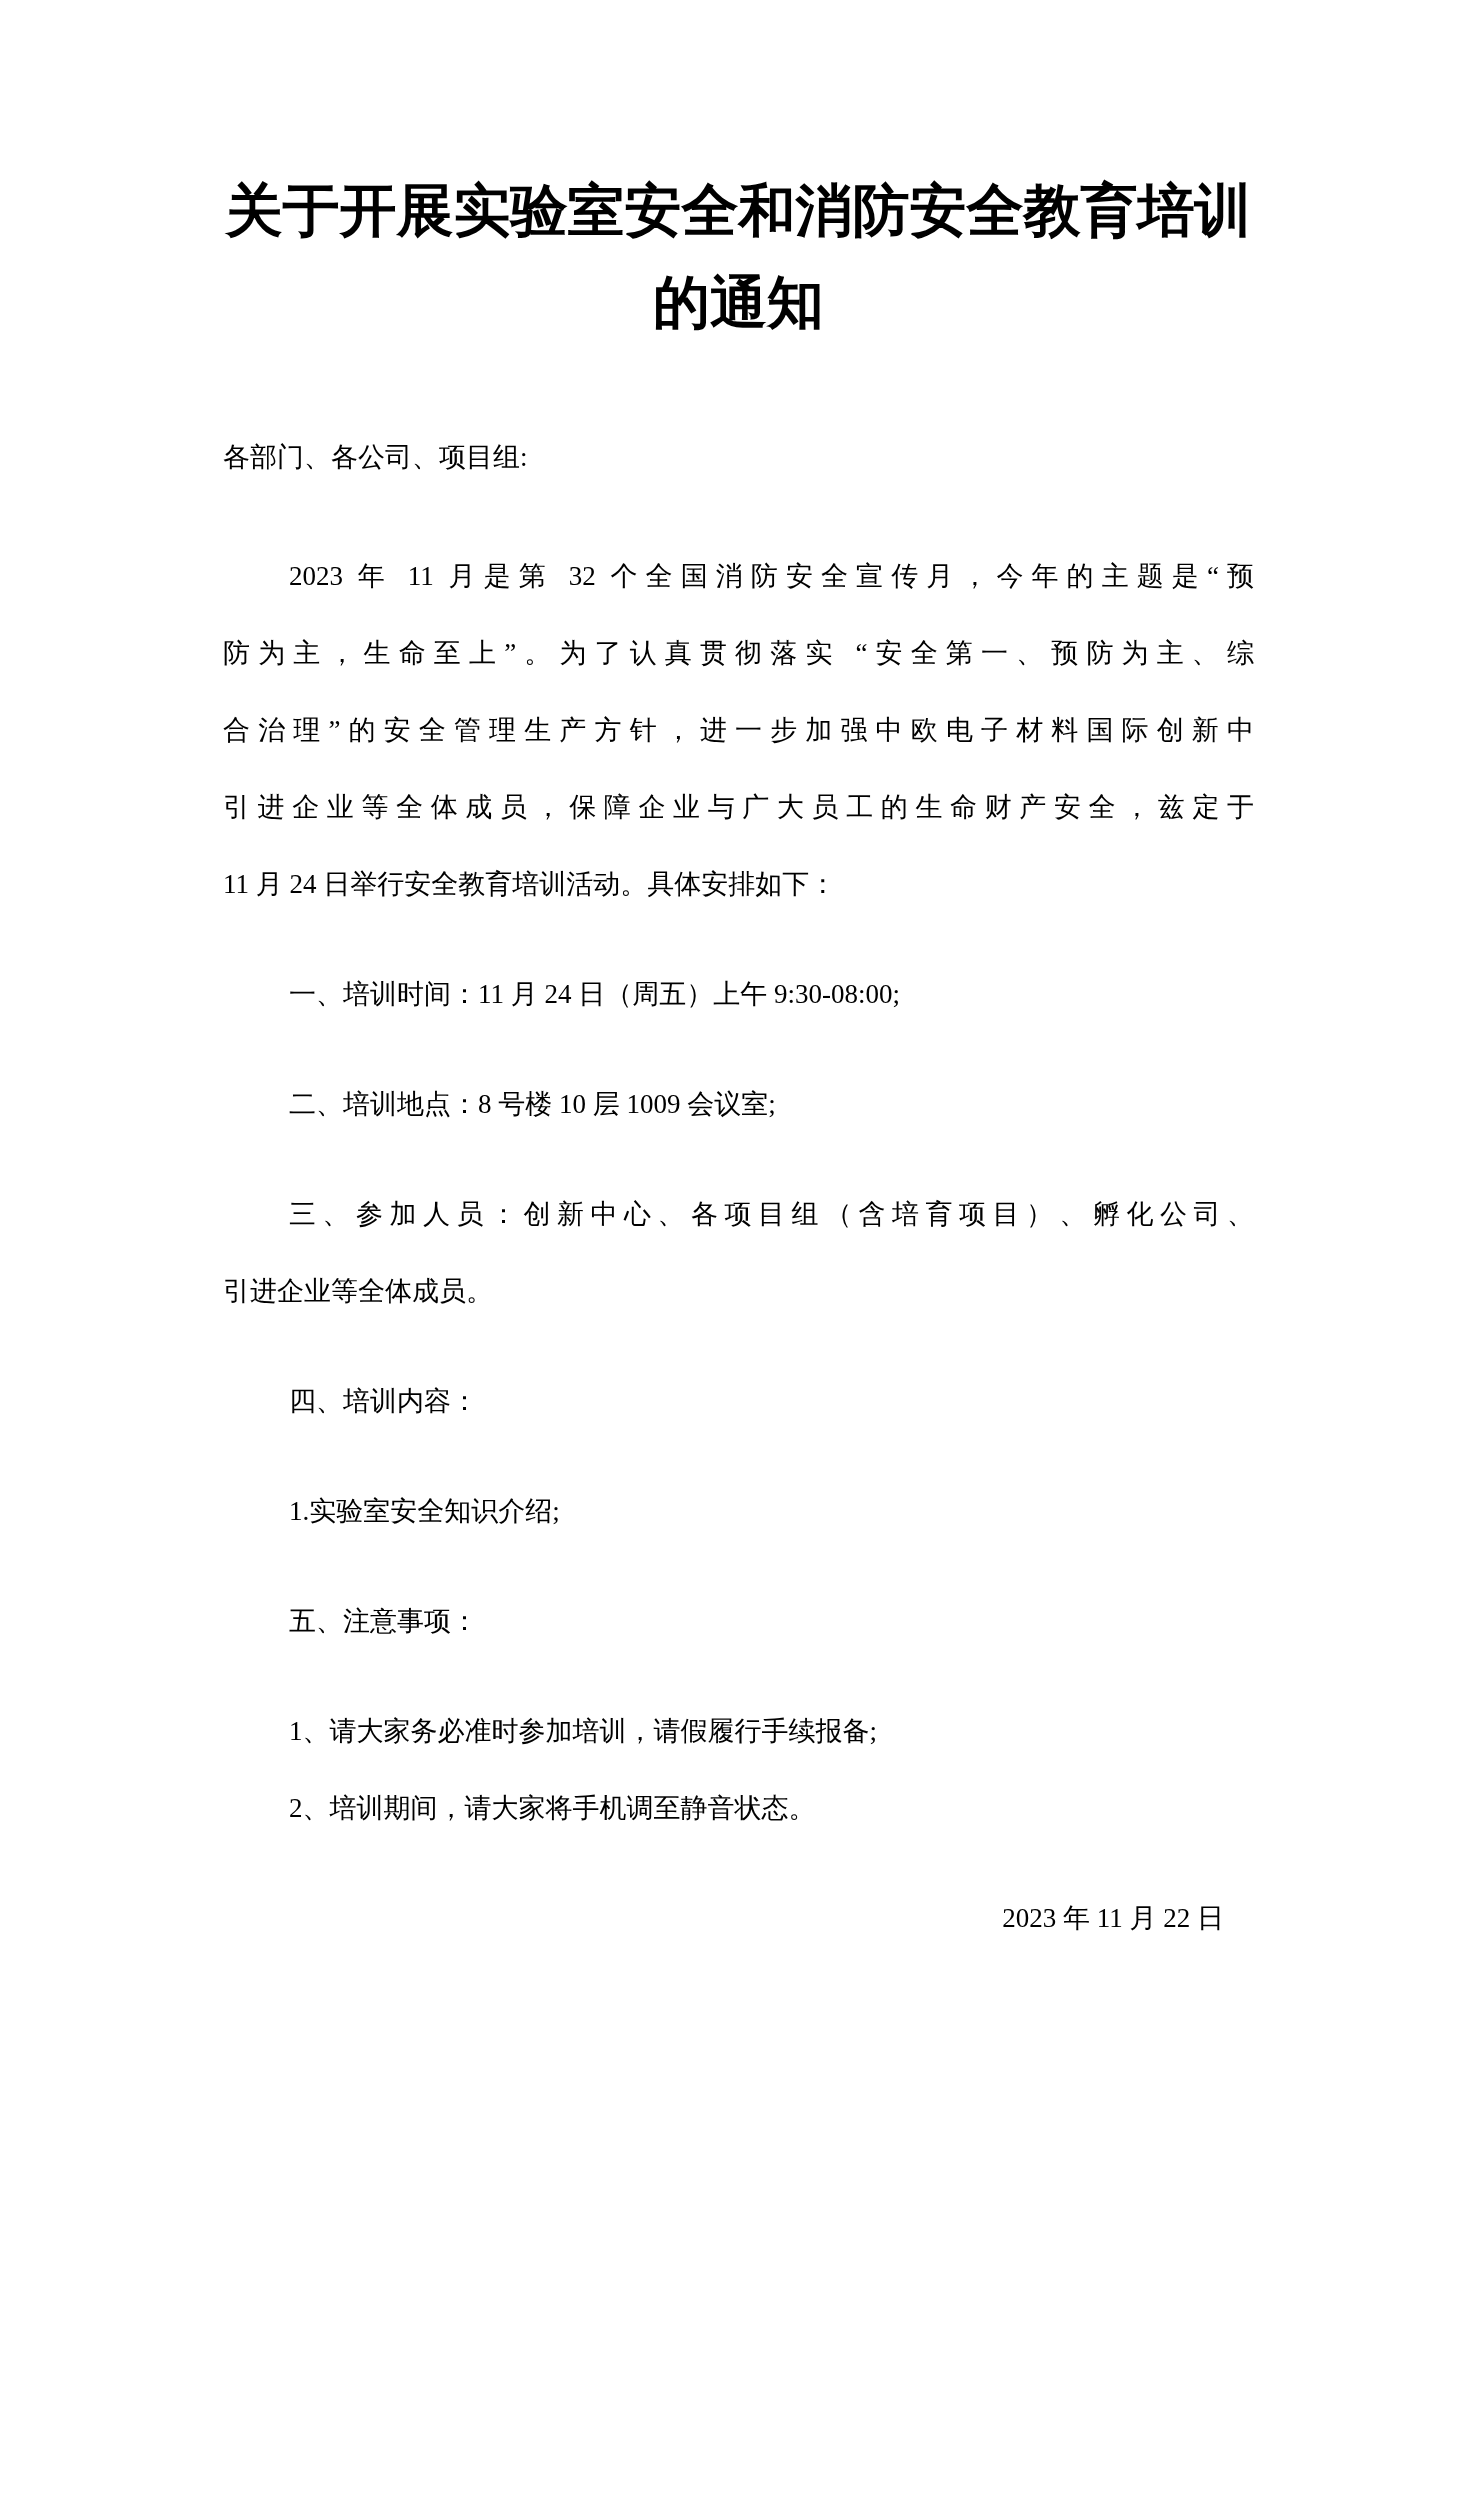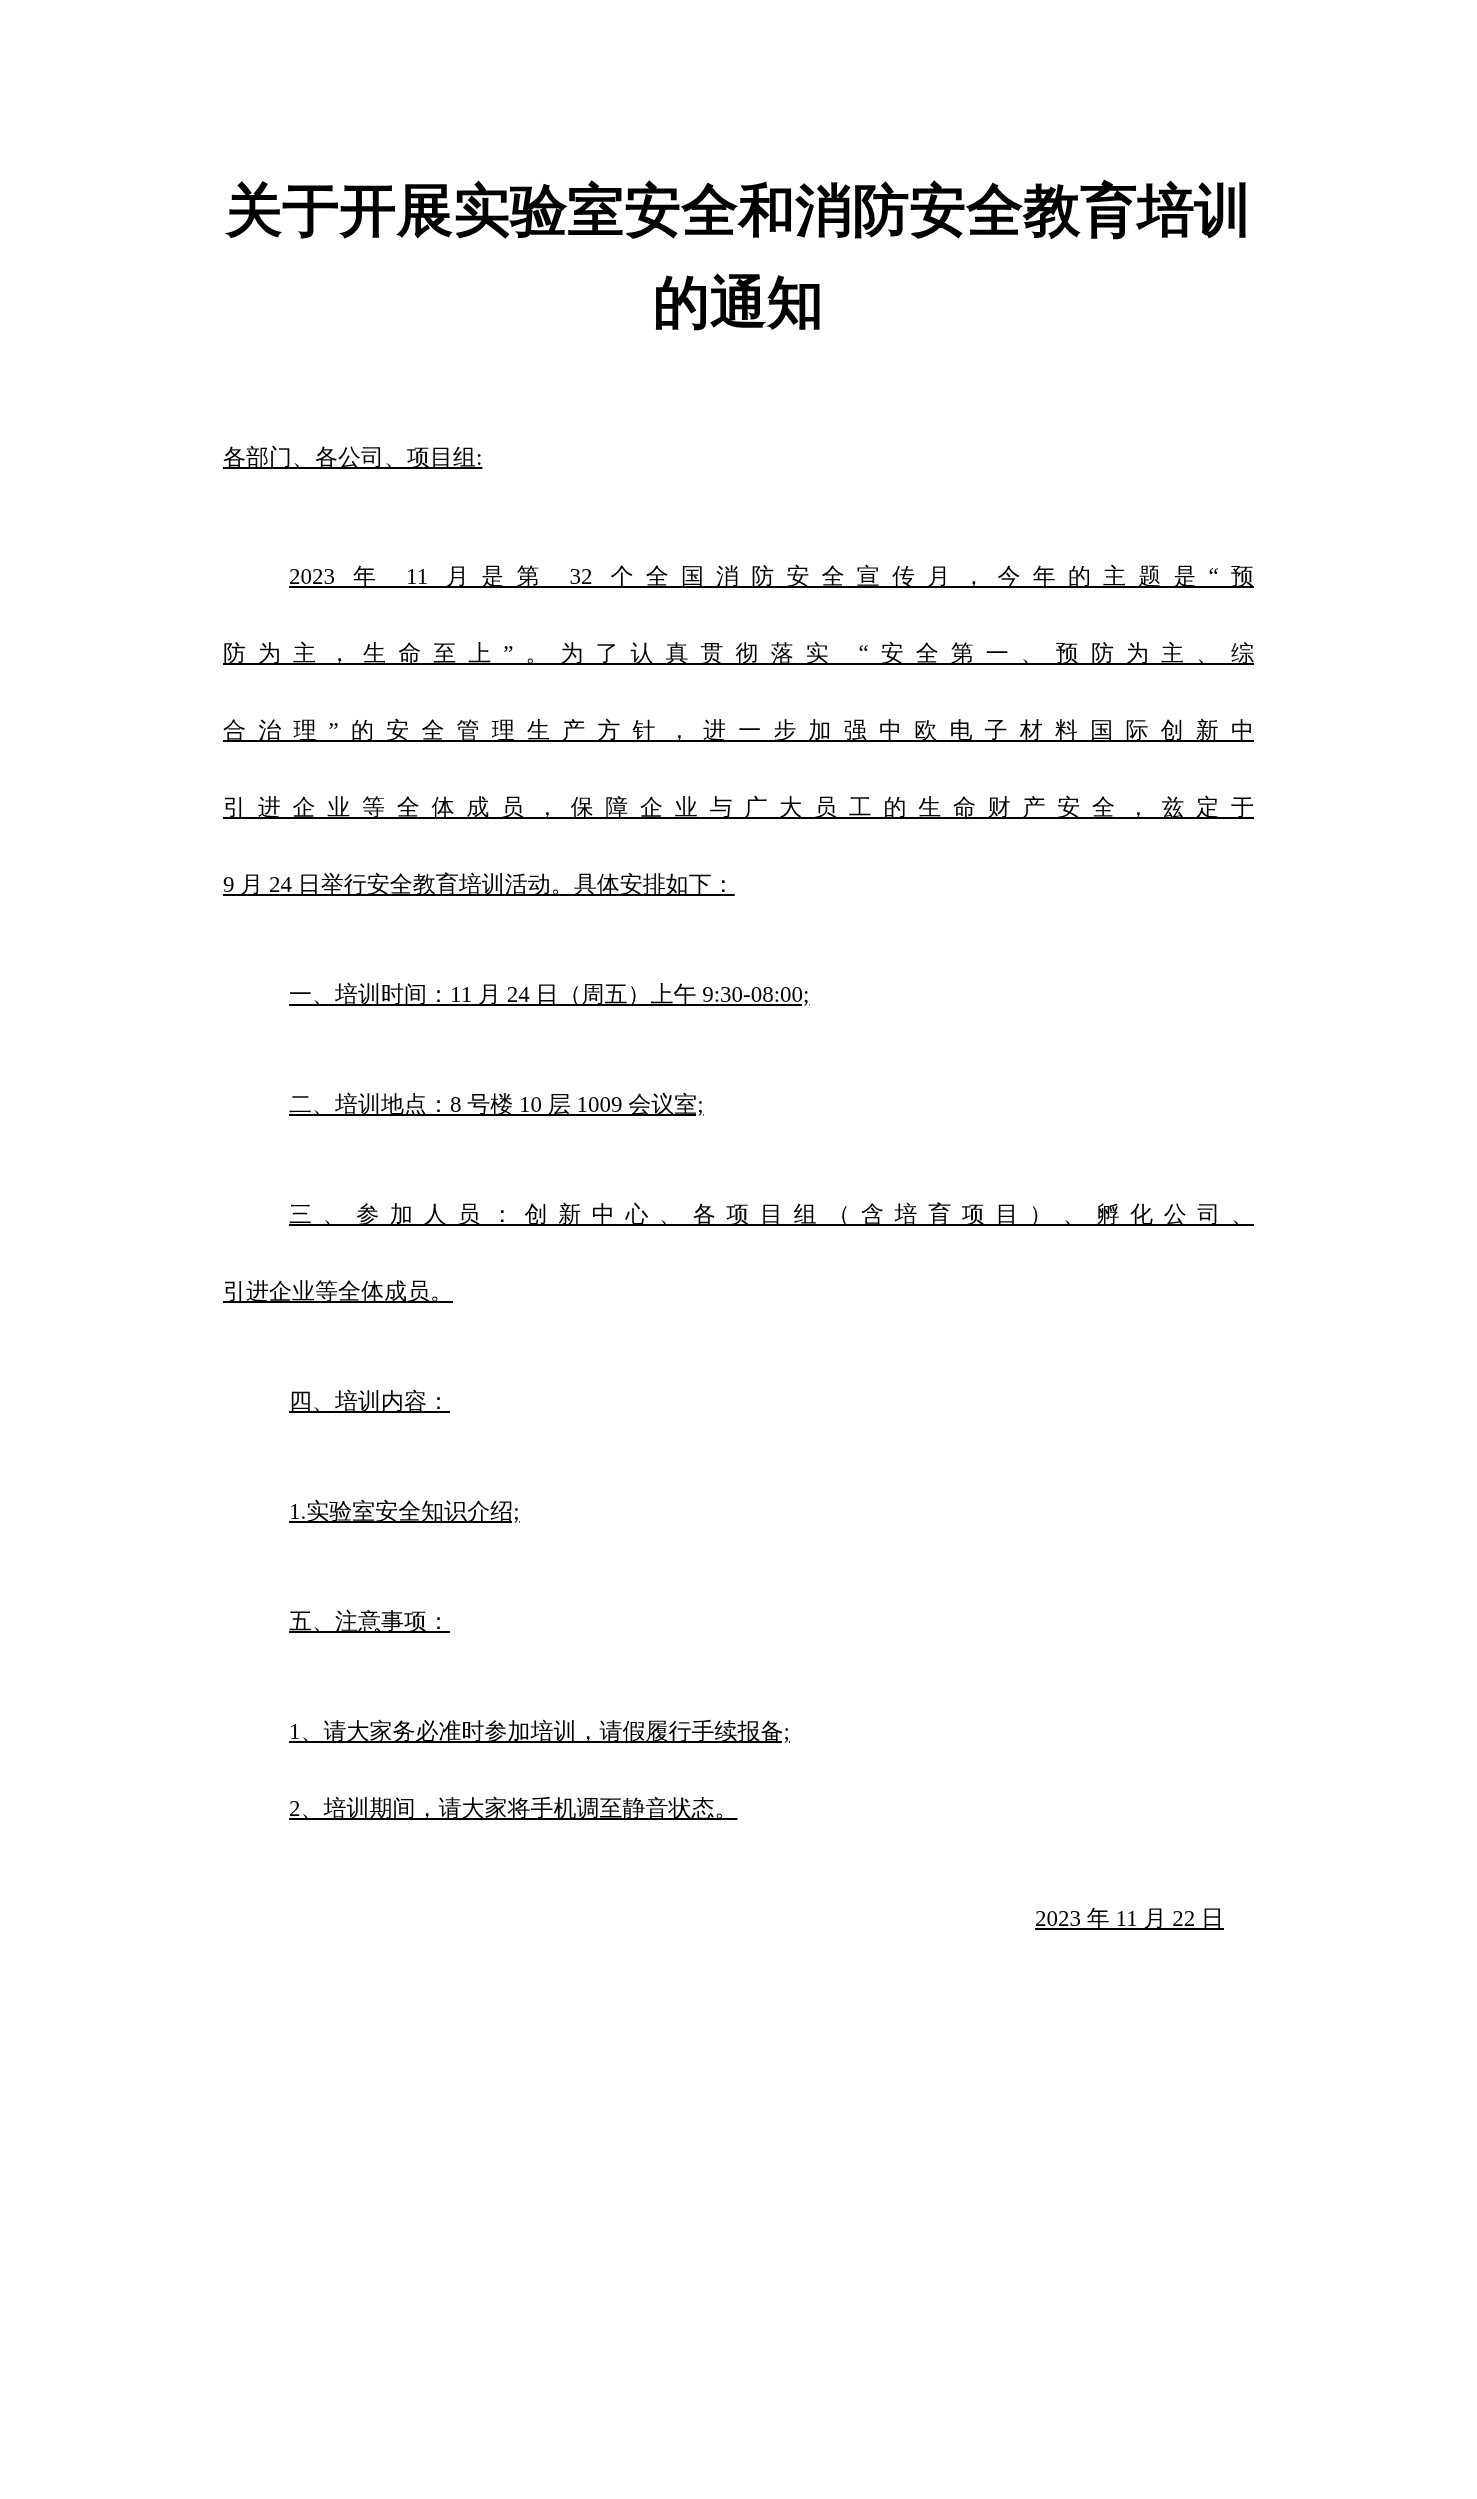--- a/index.html
+++ b/index.html
@@ -16,24 +16,23 @@
   .title {
     margin: 0;
     font-family: "Liberation Sans", "DejaVu Sans", sans-serif;
     font-weight: 700;
     font-size: 57px;
     line-height: 92px;
     text-align: center;
     letter-spacing: 0;
   }
   .line {
-    font-size: 23px;
+    font-size: 27px;
     line-height: 77px;
     text-align: left;
-    text-decoration: underline;
   }
   .indent { text-indent: 66px; }
   .fill {
     text-align: justify;
     text-align-last: justify;
     text-justify: inter-character;
   }
   .greeting { margin: 71px 0 0 0; }
   .para { margin: 33px 0 0 0; }
   .para-intro { margin-top: 42px; }
@@ -49,21 +48,21 @@
 
     <h1 class="title">关于开展实验室安全和消防安全教育培训的通知</h1>
 
     <p class="line greeting">各部门、各公司、项目组:</p>
 
     <div class="para para-intro">
       <div class="line indent fill">2023 年 11 月是第 32 个全国消防安全宣传月，今年的主题是“预</div>
       <div class="line fill">防为主，生命至上”。为了认真贯彻落实 “安全第一、预防为主、综</div>
       <div class="line fill">合治理”的安全管理生产方针，进一步加强中欧电子材料国际创新中</div>
       <div class="line fill">引进企业等全体成员，保障企业与广大员工的生命财产安全，兹定于</div>
-      <div class="line">9 月 24 日举行安全教育培训活动。具体安排如下：</div>
+      <div class="line">11 月 24 日举行安全教育培训活动。具体安排如下：</div>
     </div>
 
     <div class="para">
       <div class="line indent">一、培训时间：11 月 24 日（周五）上午 9:30-08:00;</div>
     </div>
 
     <div class="para">
       <div class="line indent">二、培训地点：8 号楼 10 层 1009 会议室;</div>
     </div>
 

